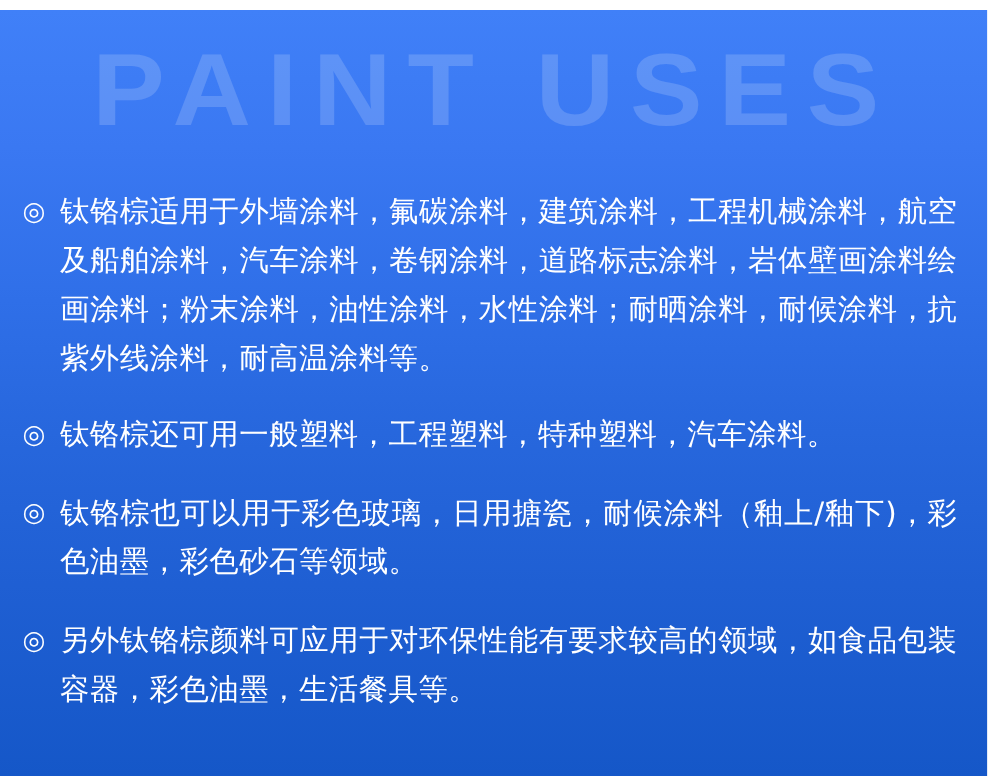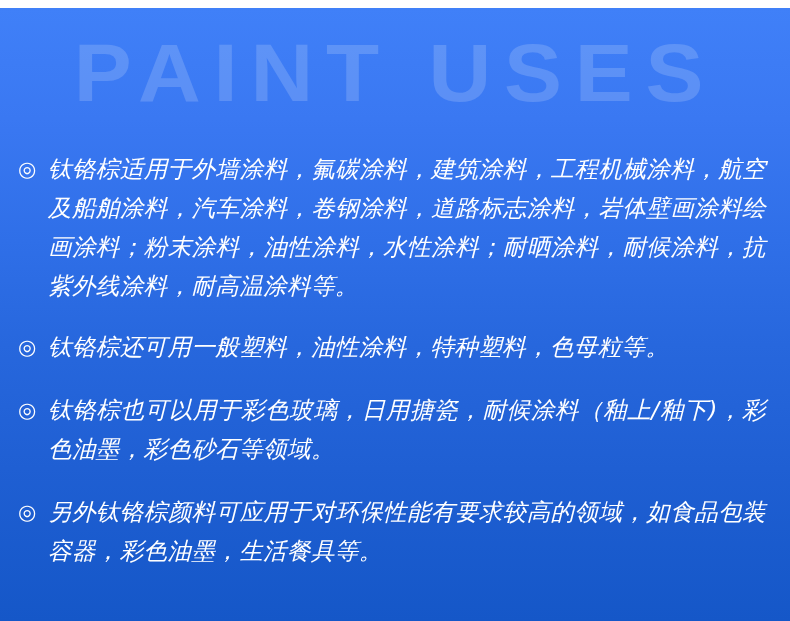--- a/index.html
+++ b/index.html
@@ -111,21 +111,20 @@
     color: #ffffff;
     text-align: left;
     user-select: none;
   }
 
   .use-text {
     flex: 1 1 auto;
     text-align: justify;
     text-justify: inter-character;
     word-break: break-all;
-    font-style: italic;
   }
 
   .use-text.tight { text-align: left; }
 </style>
 </head>
 <body>
 
 <div class="banner">
   <div class="banner-canvas">
 
@@ -135,21 +134,21 @@
 
     <ul class="uses-list">
 
       <li class="use-item gap-sm">
         <span class="bullet">◎</span>
         <span class="use-text">钛铬棕适用于外墙涂料，氟碳涂料，建筑涂料，工程机械涂料，航空及船舶涂料，汽车涂料，卷钢涂料，道路标志涂料，岩体壁画涂料绘画涂料；粉末涂料，油性涂料，水性涂料；耐晒涂料，耐候涂料，抗紫外线涂料，耐高温涂料等。</span>
       </li>
 
       <li class="use-item gap-md">
         <span class="bullet">◎</span>
-        <span class="use-text tight">钛铬棕还可用一般塑料，油性涂料，特种塑料，色母粒等。</span>
+        <span class="use-text tight">钛铬棕还可用一般塑料，工程塑料，特种塑料，汽车涂料。</span>
       </li>
 
       <li class="use-item gap-lg">
         <span class="bullet">◎</span>
         <span class="use-text">钛铬棕也可以用于彩色玻璃，日用搪瓷，耐候涂料（釉上/釉下)，彩色油墨，彩色砂石等领域。</span>
       </li>
 
       <li class="use-item gap-lg">
         <span class="bullet">◎</span>
         <span class="use-text">另外钛铬棕颜料可应用于对环保性能有要求较高的领域，如食品包装容器，彩色油墨，生活餐具等。</span>

